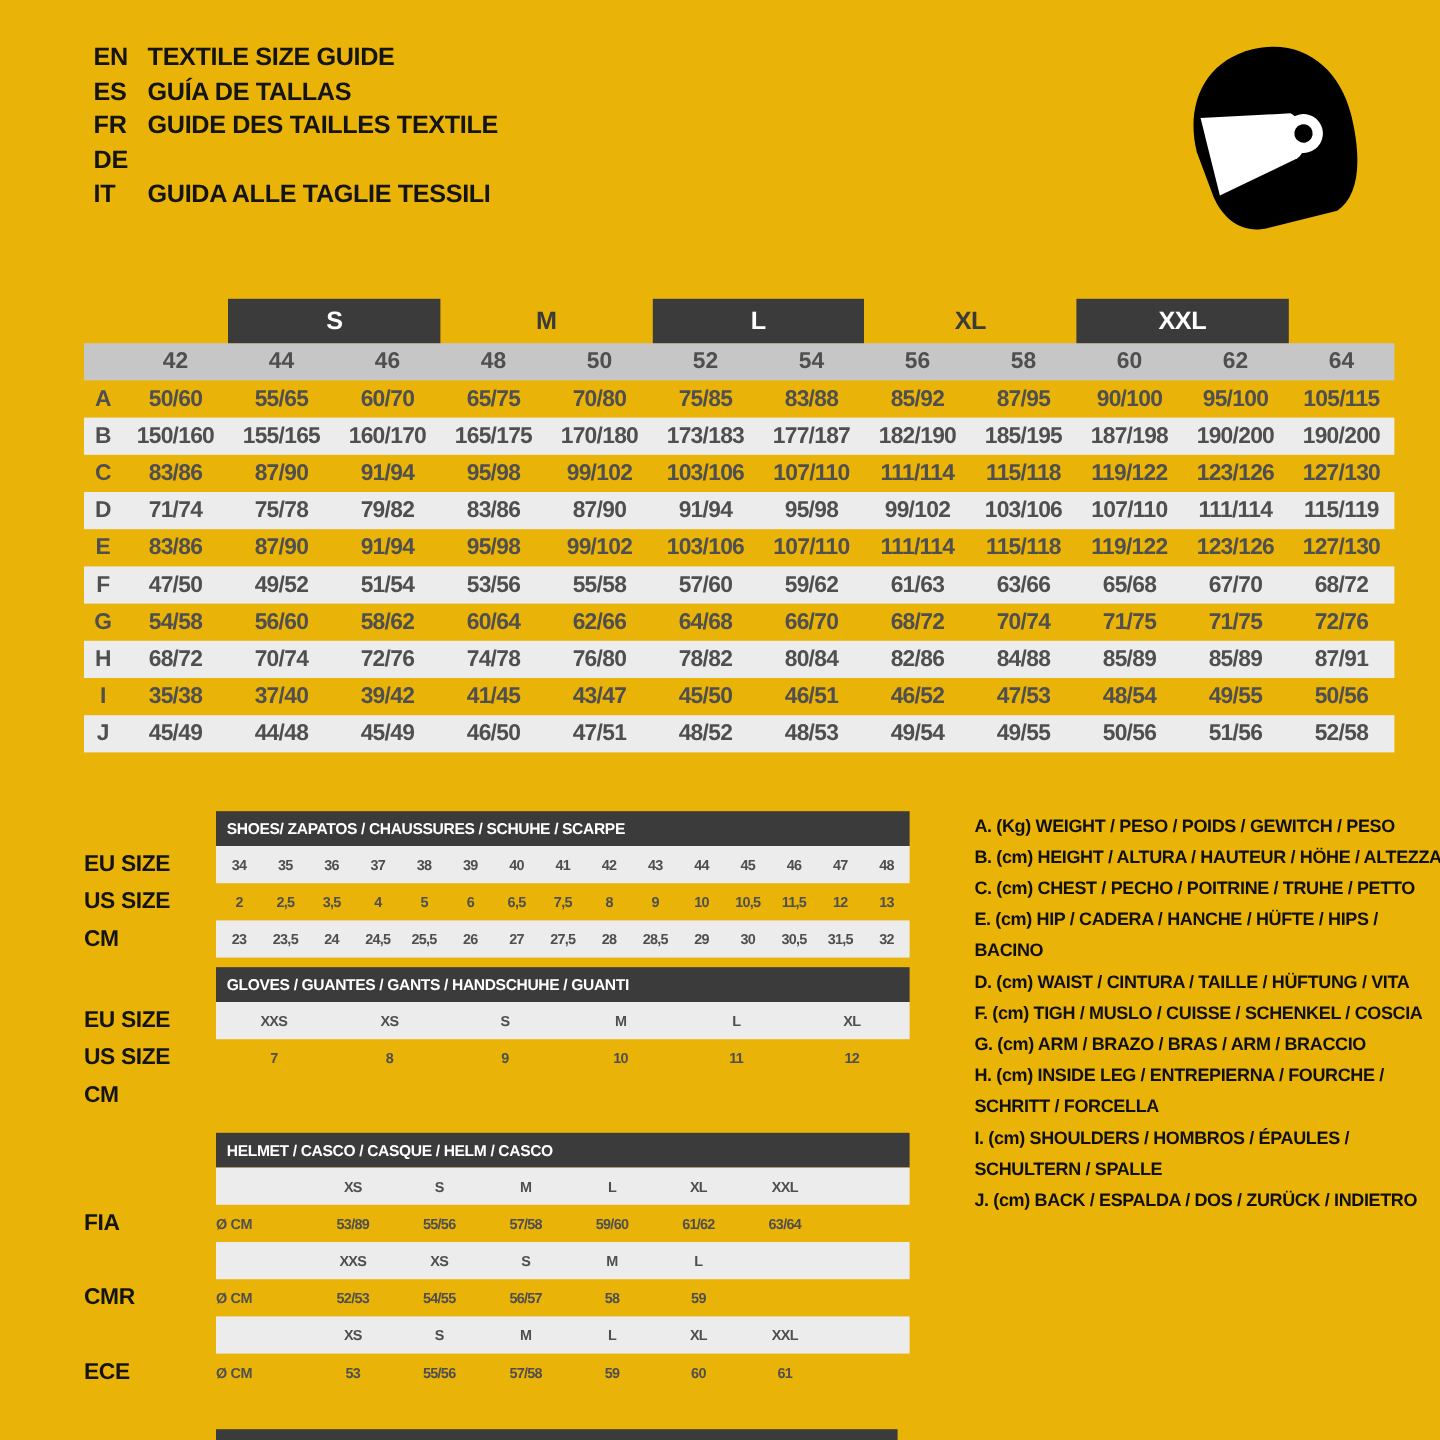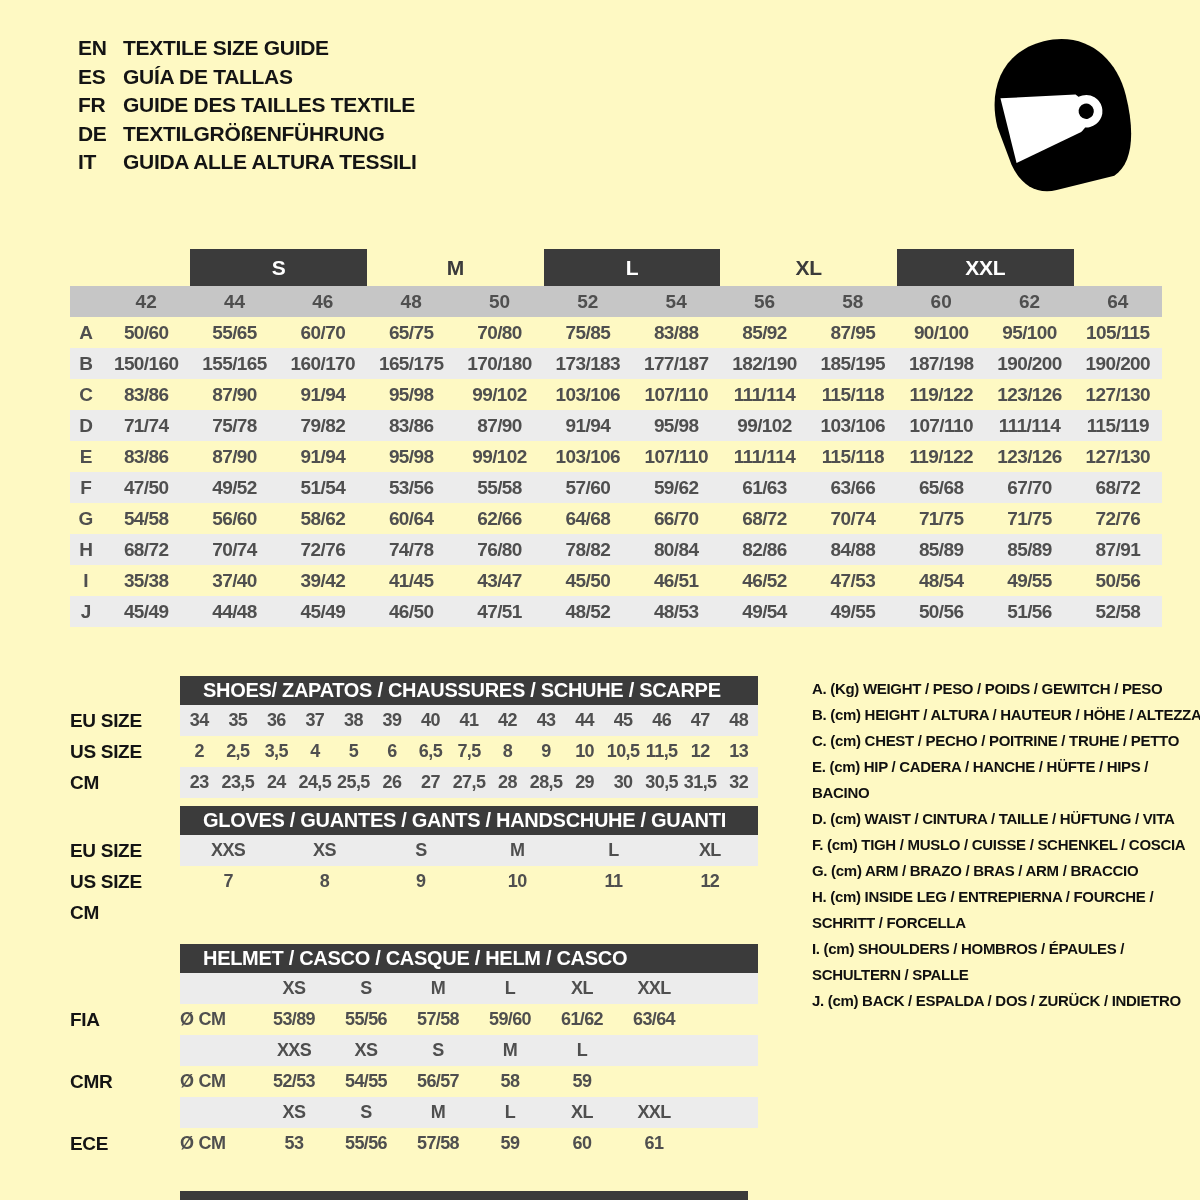--- a/index.html
+++ b/index.html
@@ -1,16 +1,16 @@
 <!DOCTYPE html>
 <html><head>
 <meta charset="utf-8">
 <style>
   html,body{margin:0;padding:0;background:#fff;}
-  .page{position:relative;width:1200px;height:1200px;background:#fef9c3;overflow:hidden;
+  .page{position:relative;width:1200px;height:1200px;background:#eab308;overflow:hidden;
         font-family:"Liberation Sans",sans-serif;font-weight:bold;color:#222;}
 
   
   .langs{position:absolute;left:78px;top:34px;}
   .lang-row{display:flex;font-size:21px;line-height:28.5px;color:#141414;letter-spacing:-0.3px;}
   .lang-code{width:45px;}
 
   
   .helmet-icon{position:absolute;left:972px;top:22px;width:180px;height:185px;}
 
@@ -26,24 +26,24 @@
   .data-row.striped{background:#ececec;}
   .cell{display:flex;align-items:center;justify-content:center;letter-spacing:-0.6px;white-space:nowrap;}
   .row-key{display:flex;align-items:center;justify-content:center;color:#4f4f4f;}
 
   
   .bt{position:absolute;left:70px;width:688px;}
   .shoes{top:676px;}
   .gloves{top:806px;}
   .helmet-t{top:944px;text-align:center;}
   .bt-header{margin-left:110px;height:29px;background:#3b3b3b;color:#fff;display:flex;align-items:center;
-             padding-left:23px;font-size:20px;letter-spacing:-0.3px;white-space:nowrap;}
+             padding-left:9px;font-size:13px;letter-spacing:-0.3px;white-space:nowrap;}
   .bt-row{display:flex;height:31px;}
   .bt-label{width:110px;display:flex;align-items:center;color:#141414;font-size:19px;letter-spacing:-0.3px;}
-  .bt-data{flex:1;display:grid;font-size:18px;color:#4f4f4f;}
+  .bt-data{flex:1;display:grid;font-size:12px;color:#4f4f4f;}
   .bt-data.striped{background:#ececec;}
   .shoes-cols{grid-template-columns:repeat(15,1fr);}
   .gloves-cols{grid-template-columns:repeat(6,1fr);}
   .helmet-cols{grid-template-columns:78px repeat(6,72px) 1fr;}
   .unit-cell{display:flex;align-items:center;color:#4f4f4f;white-space:nowrap;letter-spacing:-0.3px;}
 
   
   .legend{position:absolute;left:812px;top:676px;width:396px;font-size:15px;line-height:26px;
           color:#101010;letter-spacing:-0.3px;}
 
@@ -63,25 +63,24 @@
       <div class="lang-row">
         <div class="lang-code">ES</div>
         <div class="lang-label">GUÍA DE TALLAS</div>
       </div>
       <div class="lang-row">
         <div class="lang-code">FR</div>
         <div class="lang-label">GUIDE DES TAILLES TEXTILE</div>
       </div>
       <div class="lang-row">
         <div class="lang-code">DE</div>
-        <div class="lang-label">TEXTILGRÖßENFÜHRUNG</div>
       </div>
       <div class="lang-row">
         <div class="lang-code">IT</div>
-        <div class="lang-label">GUIDA ALLE ALTURA TESSILI</div>
+        <div class="lang-label">GUIDA ALLE TAGLIE TESSILI</div>
       </div>
     </div>
 
   <div class="helmet-icon">
     <svg viewBox="0 0 200 200" width="180" height="185" aria-hidden="true">
       <g transform="rotate(-14 100 100)">
         <path d="M100,16 C147,16 174,52 174,96 C174,142 162,172 140,180 L74,180
                  C50,180 36,163 32,140 L27,96 C27,52 53,16 100,16 Z" fill="#000"></path>
         <path d="M38,66 L120,82 C133,96 131,116 116,124 L38,140 Z" fill="#fff"></path>
         <circle cx="127" cy="103" r="18" fill="#fff"></circle>

